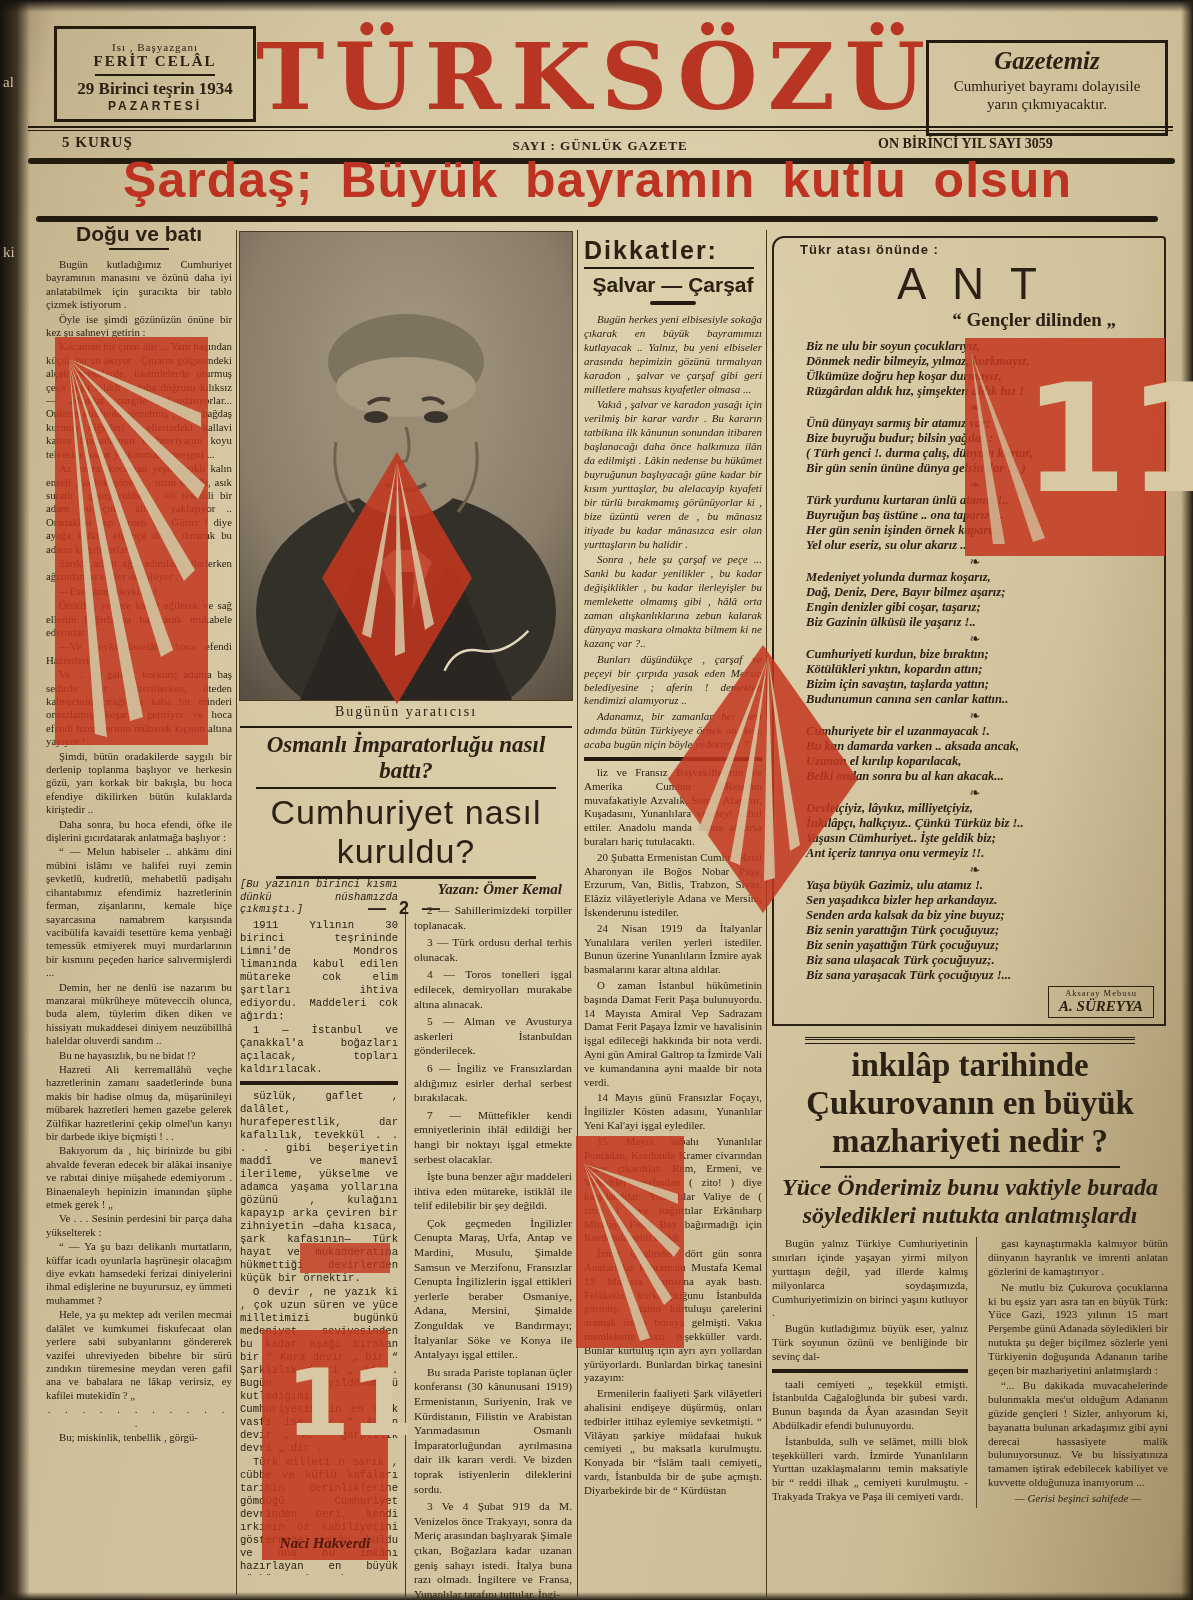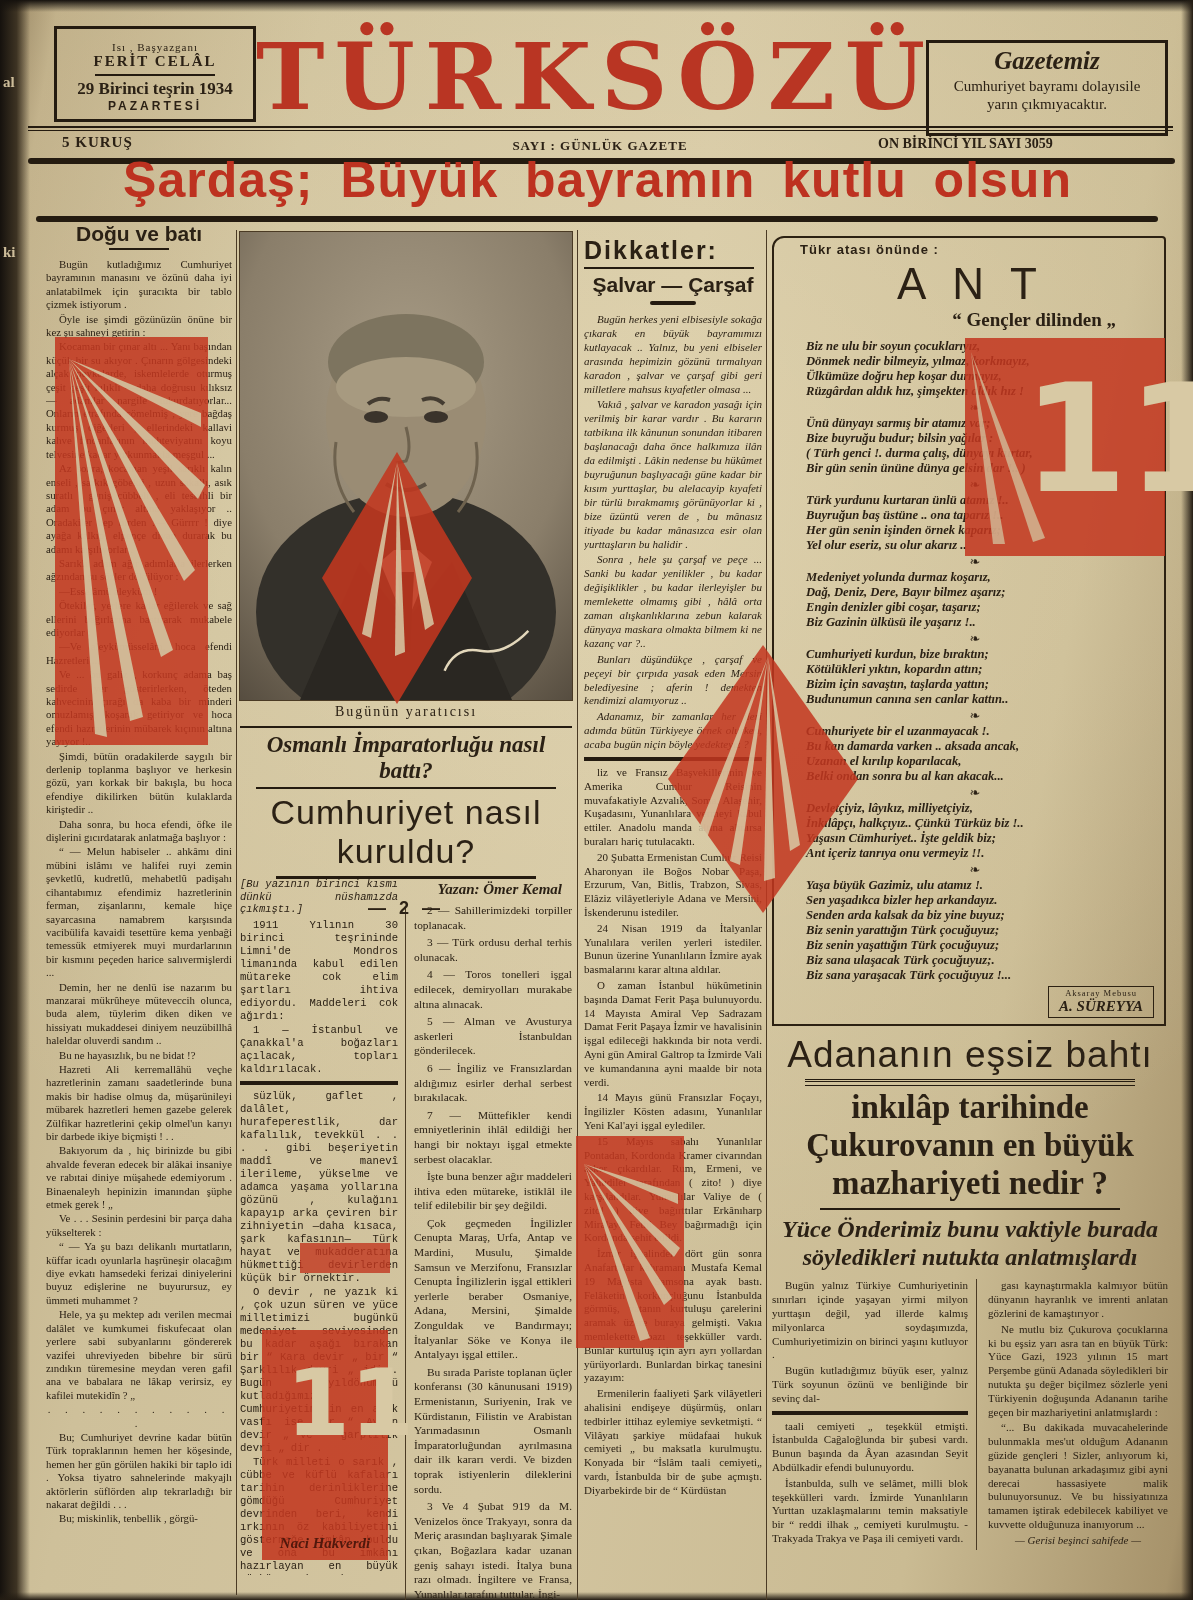--- a/index.html
+++ b/index.html
@@ -8,21 +8,21 @@
     background:
       radial-gradient(120% 80% at 50% 30%, rgba(255,246,214,.28), rgba(0,0,0,0) 62%),
       linear-gradient(100deg,#8d7a58 0%,#bfae87 4%,#cec09a 22%,#d3c5a0 50%,#cabb93 80%,#a7936b 98%,#8d7a58 100%),
       #c9b893;}
   .abs{position:absolute;}
   
   .edge-left{left:0;top:0;width:30px;height:1600px;background:linear-gradient(90deg,#15110d 0%,#3d3323 55%,rgba(61,51,35,0) 100%);}
   .edge-top{left:0;top:0;width:1193px;height:12px;background:linear-gradient(#15110d,rgba(21,17,13,0));}
   .edge-right{right:0;top:0;width:12px;height:1600px;background:linear-gradient(270deg,#241d14,rgba(36,29,20,0));}
   .edge-bottom{left:0;bottom:0;width:1193px;height:8px;background:linear-gradient(0deg,#241d14,rgba(36,29,20,0));}
-  .bleed{color:#cdbd9a;font-weight:bold;font-size:15px;}
+  .bleed{color:#cdbd9a;font-weight:normal;font-size:15px;}
   
   .infobox{left:54px;top:26px;width:202px;height:96px;border:3px solid #241b10;text-align:center;padding-top:12px;box-sizing:border-box;}
   .infobox .l1{font-size:11px;letter-spacing:1px;}
   .infobox .l2{font-size:15px;font-weight:bold;letter-spacing:2px;}
   .infobox .sep{width:120px;border-top:2px solid #241b10;margin:4px auto 3px;}
   .infobox .dt{font-size:17px;font-weight:bold;}
   .infobox .dy{font-size:12px;font-weight:bold;letter-spacing:3px;font-family:"Liberation Sans",sans-serif;}
   .mast{left:256px;top:24px;width:664px;height:106px;line-height:106px;text-align:center;
     font-family:"DejaVu Serif",serif;font-weight:bold;font-size:92px;letter-spacing:10px;color:#b93523;}
   .notice{left:926px;top:40px;width:242px;height:96px;border:3px solid #241b10;text-align:center;box-sizing:border-box;padding-top:4px;}
@@ -149,24 +149,23 @@
     <p class="p">—Ve aleykümüsselâm, hoca efendi Hazretleri ...</p>
     <p class="p">Ve ... bu galiz , korkunç adama baş sedirde yer gösterirlerken, öteden kahvecinin çırağı da kaba bir minderi omuzlamış, koşarak getiriyor ve hoca efendi hazretlerinin mübarek kıçının altına yayıyor !..</p>
     <p class="p">Şimdi, bütün oradakilerde saygılı bir derlenip toplanma başlıyor ve herkesin gözü, yarı korkak bir bakışla, bu hoca efendiye dikilirken bütün kulaklarda kiriştedir ..</p>
     <p class="p">Daha sonra, bu hoca efendi, öfke ile dişlerini gıcırdatarak anlatmağa başlıyor :</p>
     <p class="p">“ — Melun habiseler .. ahkâmı dini mübini islâmı ve halifei ruyi zemin şevketlû, kudretlû, mehabetlû padişahı cihantabımız efendimiz hazretlerinin ferman, zişanlarını, kemale hiçe sayarcasına namabrem karşısında vacibülifa kavaidi tesettüre kema yenbaği temessük etmiyerek muyi murdarlarının bir kısmını peçeden harice salıvermişlerdi ...</p>
     <p class="p">Demin, her ne denlü ise nazarım bu manzarai mükrûheye müteveccih olunca, buda alem, tüylerim diken diken ve hissiyatı mukaddesei diniyem neuzübillhâ haleldar oluverdi sandım ..</p>
     <p class="p">Bu ne hayasızlık, bu ne bidat !?</p>
     <p class="p">Hazreti Ali kerremallâhü veçhe hazretlerinin zamanı saadetlerinde buna makis bir hadise olmuş da, müşarünileyi mübarek hazretleri hemen gazebe gelerek Zülfikar hazretlerini çekip olmel'un karıyı bir darbede ikiye biçmişti ! . .</p>
     <p class="p">Bakıyorum da , hiç birinizde bu gibi ahvalde feveran edecek bir alâkai insaniye ve rabıtai diniye müşahede edemiyorum . Binaenaleyh hepinizin imanından şüphe etmek gerek ! „</p>
     <p class="p">Ve . . . Sesinin perdesini bir parça daha yükselterek :</p>
-    <p class="p">“ — Ya şu bazı delikanlı murtatların, küffar icadı oyunlarla haşrüneşir olacağım diye evkatı hamsedeki ferizai diniyelerini buyuz edişlerine ne buyurursuz, ey ümmeti muhammet ?</p>
+    <p class="p">“ — Ya şu bazı delikanlı murtatların, küffar icadı oyunlarla haşrüneşir olacağım diye evkatı hamsedeki ferizai diniyelerini ihmal edişlerine ne buyurursuz, ey ümmeti muhammet ?</p>
     <p class="p">Hele, ya şu mektep adı verilen mecmai dalâlet ve kumkumei fiskufecaat olan yerlere sabi subyanlarını göndererek vazifei uhreviyeden bibehre bir sürü zındıkın türemesine meydan veren gafil ana ve babalara ne lâkap verirsiz, ey kafilei mutekidîn ? „</p>
     <p class="p dots">. . . . . . . . . . . .</p>
-    <p class="p">Bu; Cumhuriyet devrine kadar bütün Türk topraklarının hemen her köşesinde, hemen her gün görülen hakiki bir taplo idi . Yoksa tiyatro sahnelerinde makyajlı aktörlerin süflörden alıp tekrarladığı bir nakarat değildi . . .</p>
     <p class="p">Bu; miskinlik, tenbellik , görgü-</p>
   </div>
 
   <div class="abs photo">
     <svg width="332" height="468" viewBox="0 0 332 468">
       <defs>
         <radialGradient id="pbg" cx="50%" cy="32%" r="85%">
           <stop offset="0" stop-color="#a79b85"></stop>
             <stop offset="0.6" stop-color="#8a7e6a"></stop>
             <stop offset="1" stop-color="#554c3f"></stop>
@@ -295,21 +294,20 @@
 Biz senin yaşattığın Türk çocuğuyuz;
 Biz sana ulaşacak Türk çocuğuyuz;.
 Biz sana yaraşacak Türk çocuğuyuz !...</div>
     <div class="ant-sig">
       <div class="st">Aksaray Mebusu</div>
       <div class="sn">A. SÜREYYA</div>
     </div>
   </div>
 
   <div class="abs adana">
-    <div class="ad-head">Adananın eşsiz bahtı</div>
     <div class="ad-rule1"></div>
     <div class="ad-sub">inkılâp tarihinde Çukurovanın en büyük mazhariyeti nedir ?</div>
     <div class="ad-rule2"></div>
     <div class="ad-deck">Yüce Önderimiz bunu vaktiyle burada söyledikleri nutukta anlatmışlardı</div>
     <div class="ad-cols">
       <div class="ad-cl">
         <p class="p">Bugün yalnız Türkiye Cumhuriyetinin sınırları içinde yaşayan yirmi milyon yurttaşın değil, yad illerde kalmış milyonlarca soydaşımızda, Cumhuriyetimizin on birinci yaşını kutluyor .</p>
         <p class="p">Bugün kutladığımız büyük eser, yalnız Türk soyunun özünü ve benliğinde bir sevinç dal-</p>
         <hr class="hrheavy">
         <p class="p">taali cemiyeti „ teşekkül etmişti. İstanbulda Cağaloğlunda bir şubesi vardı. Bunun başında da Âyan azasından Seyit Abdülkadir efendi bulunuyordu.</p>

